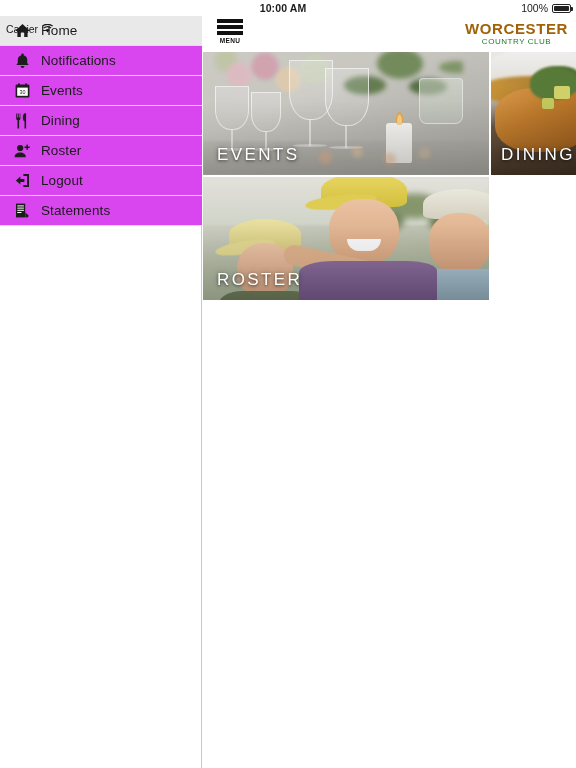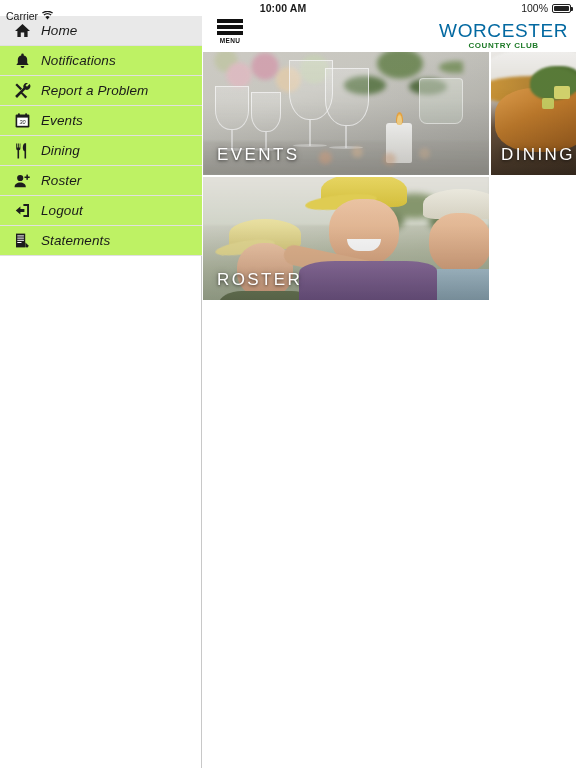--- a/index.html
+++ b/index.html
@@ -11,40 +11,40 @@
   }
   #app { position:relative; width:576px; height:768px; background:#fff; }
 
   
   .statusbar{
     position:absolute; left:0; top:0; width:576px; height:16px;
     background:#ffffff;
     display:flex; align-items:center;
     font-size:10.5px; color:#1a1a1a; z-index:40;
   }
-  .sb-left{ position:absolute; left:6px; top:0; height:32px; display:flex; align-items:center; gap:4px;}
+  .sb-left{ position:absolute; left:6px; top:13px; height:32px; display:flex; align-items:center; gap:4px;}
   .sb-center{ position:absolute; left:0; top:0; width:576px; height:16px;
               display:flex; align-items:center; justify-content:center; }
   .sb-center .time{ margin-left:-10px; font-weight:bold; font-size:10.5px; letter-spacing:0.1px;}
   .sb-right{ position:absolute; right:5px; top:0; height:16px; display:flex; align-items:center; gap:4px;}
   .sb-right .pct{ font-size:10.5px; }
   .battery{ position:relative; width:19px; height:9px; border:1px solid #222; border-radius:2px; }
   .battery .fill{ position:absolute; left:1px; top:1px; bottom:1px; width:15px; background:#222; border-radius:1px;}
   .battery .cap{ position:absolute; right:-3px; top:2.5px; width:2px; height:4px; background:#222; border-radius:0 1px 1px 0;}
   .carrier-label{ font-size:10.5px; color:#1a1a1a;}
 
   
   .sidebar{
     position:absolute; left:0; top:16px; width:202px; height:752px;
     background:#ffffff; border-right:1px solid #c8c8c8; z-index:20;
   }
-  .menu-list{ width:202px;font-style:italic; }
+  .menu-list{ width:202px; }
   .menu-item{
     position:relative; height:30px; display:flex; align-items:center;
-    border-bottom:1px solid #e0e0e0; background:#bef264; padding-left:8px;
+    border-bottom:1px solid #e0e0e0; background:#d946ef; padding-left:8px;
   }
   .menu-item.selected{ background:#e9e9e9; }
   .menu-item .mi-icon{
     width:28px; min-width:28px; height:22px; display:flex;
     align-items:center; justify-content:center; color:#1d1d1d;
   }
   .menu-item .mi-icon svg{ display:block; }
   .menu-item .mi-label{
     font-size:13.5px; color:#1a1a1a; padding-left:5px; letter-spacing:0.1px;
   }
@@ -62,25 +62,25 @@
     position:absolute; left:12px; top:3px; width:30px; height:30px;
     display:flex; flex-direction:column; align-items:center; cursor:pointer;
   }
   .hamburger .bars{ width:26px; }
   .hamburger .bar{ height:3.5px; background:#111; margin-bottom:2.5px; }
   .hamburger .mlabel{ font-size:6.5px; font-weight:bold; color:#111; letter-spacing:0.3px; margin-top:0px;}
   .logo{
     position:absolute; right:8px; top:5px; text-align:center; line-height:1;
   }
   .logo .l1{
-    font-size:19px; font-weight:normal; color:#0369a1; letter-spacing:0.6px;
+    font-size:15px; font-weight:bold; color:#a16207; letter-spacing:0.6px;
     font-family:"Liberation Sans", sans-serif;
   }
   .logo .l2{
-    font-size:8px; font-weight:bold; color:#1e7a28; letter-spacing:0.55px; margin-top:2px;
+    font-size:8px; font-weight:normal; color:#1e7a28; letter-spacing:0.55px; margin-top:2px;
   }
 
   
   .tiles{ position:relative; width:373px; }
   .tile-row{ display:flex; width:373px; height:123px; margin-bottom:2px; }
   .tile{ position:relative; overflow:hidden; }
   .tile.wide{ width:286px; }
   .tile.narrow{ width:85px; margin-left:2px; }
   .tile .art{ position:absolute; inset:0; }
   .tile .label{
@@ -246,30 +246,20 @@
       <div class="menu-item">
         <span class="mi-icon">
           <svg width="15" height="16" viewBox="0 0 15 16">
             <path d="M7.5 0.6a1.3 1.3 0 0 1 1.3 1.3v.5a4.6 4.6 0 0 1 3.4 4.4v3.1l1.5 2.1H1.3l1.5-2.1V6.8a4.6 4.6 0 0 1 3.4-4.4v-.5A1.3 1.3 0 0 1 7.5.6Z" fill="#1d1d1d"></path>
             <path d="M5.6 13.1a1.9 1.9 0 0 0 3.8 0Z" fill="#1d1d1d"></path>
           </svg>
         </span>
         <span class="mi-label">Notifications</span>
       </div>
 
-      <div class="menu-item">
-        <span class="mi-icon">
-          <svg width="17" height="16" viewBox="0 0 17 16">
-            <path d="M1.4 2.1 3 0.6l5.1 5-1.6 1.6z" fill="#1d1d1d"></path>
-            <path d="M7.2 8.2l6 5.6-1.7 1.6-5.6-6z" fill="#1d1d1d"></path>
-            <path d="M15.6 1.1 13 3.7l-1.5-1.5L14 .1a3.6 3.6 0 0 0-4.5 4.6L1.1 12.9l1.9 2 8.3-8.3a3.6 3.6 0 0 0 4.3-5.5Z" fill="#1d1d1d"></path>
-          </svg>
-        </span>
-        <span class="mi-label">Report a Problem</span>
-      </div>
 
 
       <div class="menu-item">
         <span class="mi-icon">
           <svg width="15" height="15" viewBox="0 0 15 15">
             <rect x="0.6" y="1.6" width="13.8" height="12.8" rx="1.2" fill="#1d1d1d"></rect>
             <rect x="2.2" y="4.6" width="10.6" height="8.2" fill="#fff"></rect>
             <rect x="3.0" y="0.2" width="1.8" height="3.2" rx="0.7" fill="#1d1d1d"></rect>
             <rect x="10.2" y="0.2" width="1.8" height="3.2" rx="0.7" fill="#1d1d1d"></rect>
             <text x="7.4" y="11.2" font-size="5.4" text-anchor="middle" fill="#1d1d1d" font-family="Liberation Sans, sans-serif">30</text>

